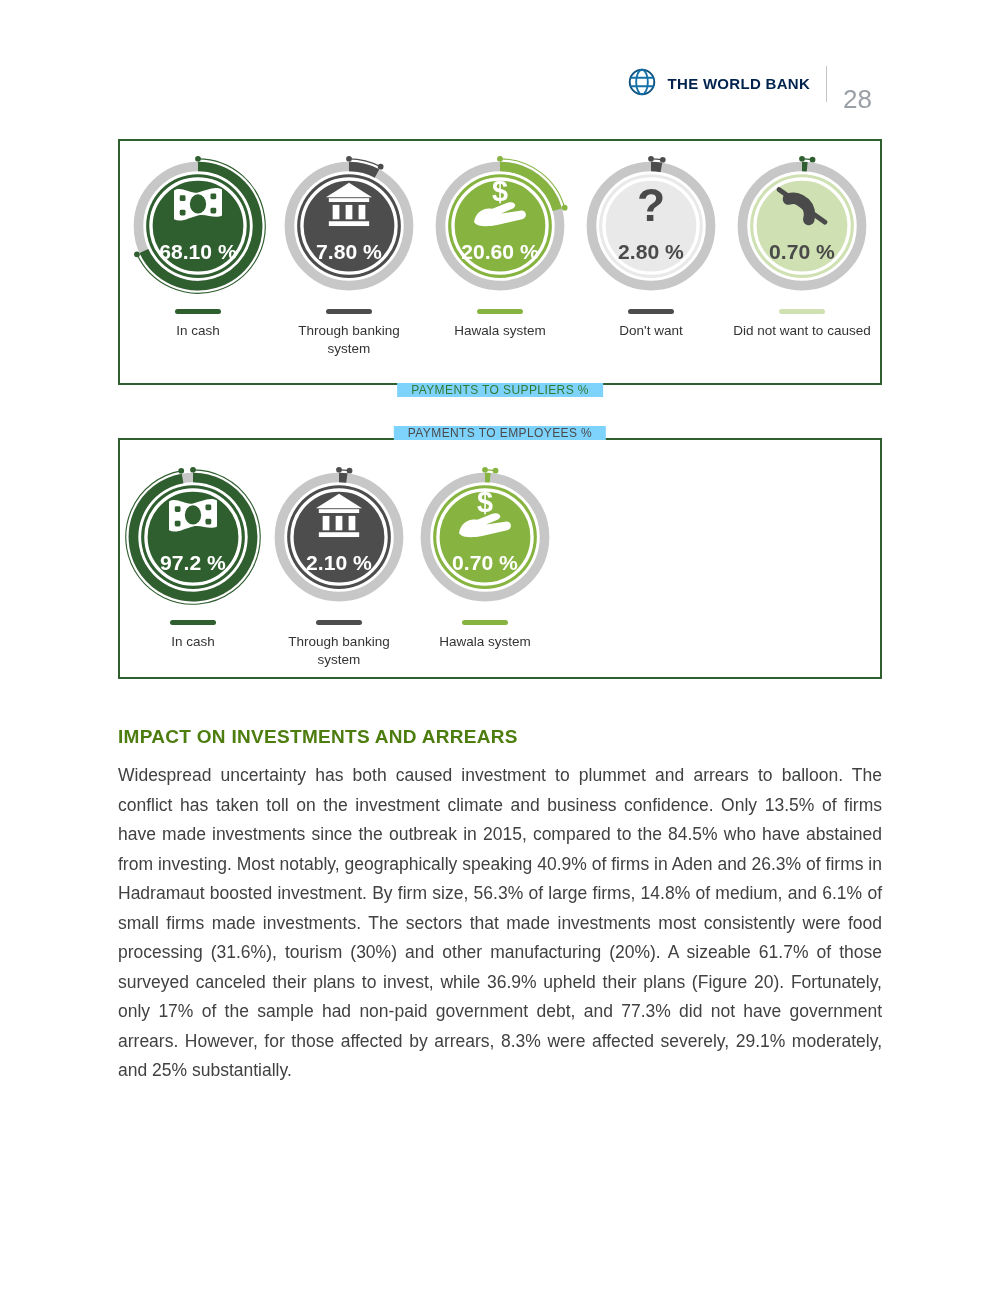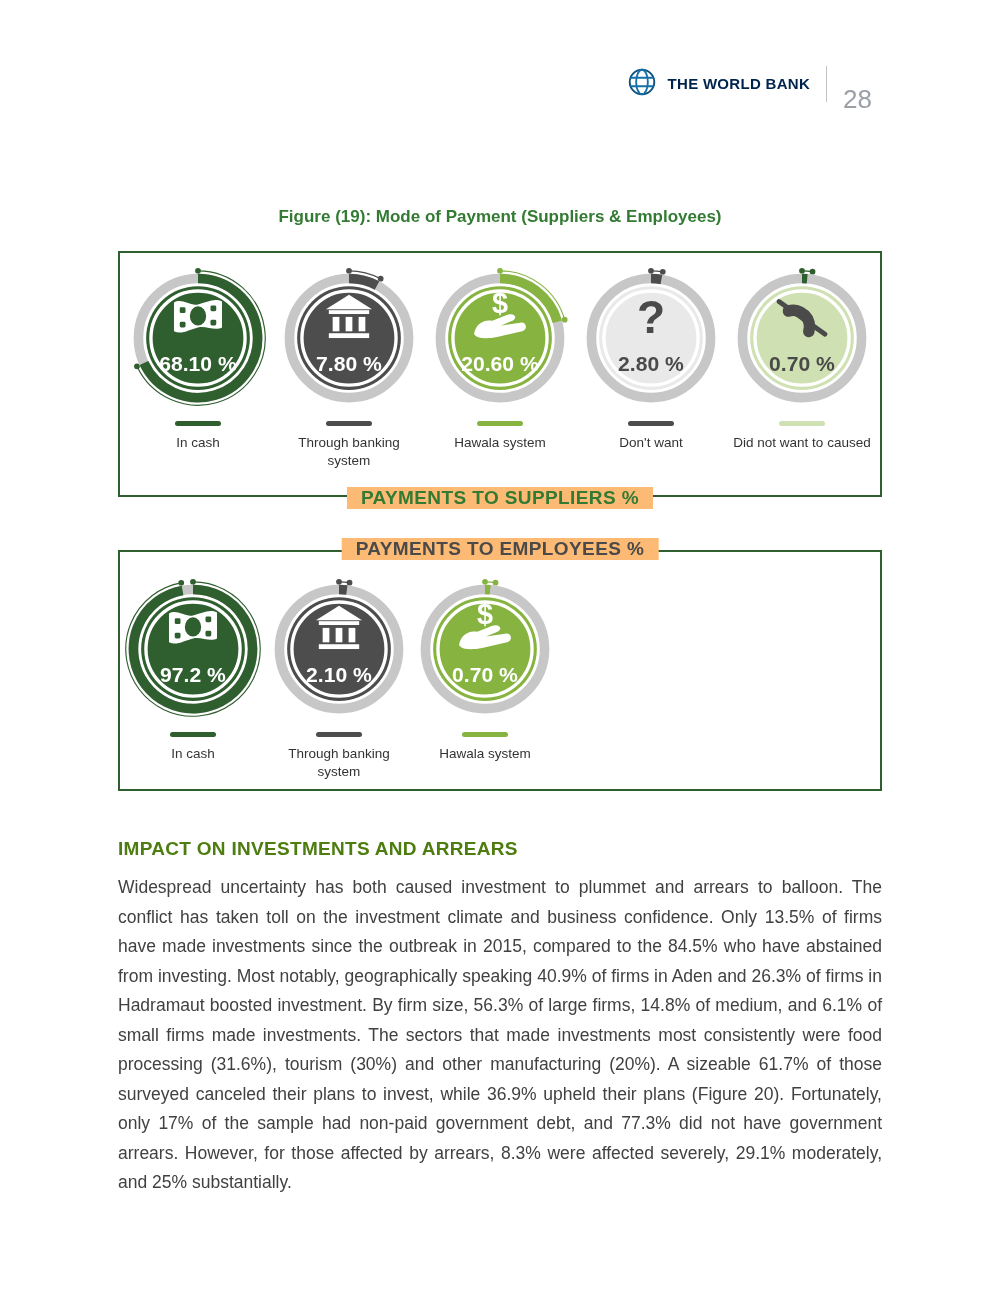--- a/index.html
+++ b/index.html
@@ -16,22 +16,22 @@
   .brand-text { font-size:15px; font-weight:bold; color:#00234d; letter-spacing:.3px; }
   .header-divider { width:1px; height:36px; background:#c4c4c4; margin:0 16px; }
   .page-number { font-size:26px; color:#9aa0a6; font-weight:normal;margin-top:32px; }
 
   
   .fig-title { margin-top:92px; text-align:center; font-size:17px; font-weight:bold; color:#337a33; }
   .content { margin:0 118px; width:764px; }
   .chart-box { position:relative; border:2px solid #2f5e2f; display:flex; align-items:flex-start; }
   .box-suppliers { margin-top:24px; height:246px; justify-content:space-evenly; padding-top:10px; }
   .box-employees { margin-top:53px; height:241px; justify-content:flex-start; padding-top:22px; }
-  .box-caption { position:absolute; left:50%; transform:translateX(-50%); background:#fdba74;
-    padding:0 14px; font-size:19px; font-weight:bold; letter-spacing:.4px; white-space:nowrap; }
+  .box-caption { position:absolute; left:50%; transform:translateX(-50%); background:#7dd3fc;
+    padding:0 14px; font-size:12px; font-weight:normal; letter-spacing:.4px; white-space:nowrap; }
   .caption-bottom { bottom:-14px; color:#337a33; }
   .caption-top { top:-14px; color:#4a4a4a; }
 
   .gauge-unit { width:146px; flex:0 0 auto; text-align:center; }
   .gauge-unit svg { display:block; margin:0 auto; }
   .gauge-bar { width:46px; height:5px; border-radius:2.5px; margin:6px auto 8px; }
   .gauge-label { font-size:13.5px; line-height:1.3; color:#333; }
 
   
   .section-heading { margin-top:47px; font-size:19px; font-weight:bold; color:#4d7c0f; letter-spacing:.3px; }
@@ -52,21 +52,20 @@
             <path d="M5.6 13.5 h24.8 M5.6 22.5 h24.8"></path>
           </g>
         </svg>
       </span>
       <span class="brand-text">THE WORLD BANK</span>
     </div>
     <div class="header-divider"></div>
     <span class="page-number">28</span>
   </div>
 
-  <div class="fig-title">Figure (19): Mode of Payment (Suppliers &amp; Employees)</div>
 
   <div class="content">
 
     <div class="chart-box box-suppliers">
       <span class="box-caption caption-bottom">PAYMENTS TO SUPPLIERS %</span>
     <div class="gauge-unit">
           <svg viewBox="0 0 152 158" width="146" height="152">
     <path d="M 76.00 8.00 A 70 70 0 1 1 12.48 107.41" fill="none" stroke="#2f5e2f" stroke-width="1.2"></path>
     <circle cx="76.00" cy="8.00" r="3" fill="#2f5e2f"></circle>
     <circle cx="12.48" cy="107.41" r="3" fill="#2f5e2f"></circle>

